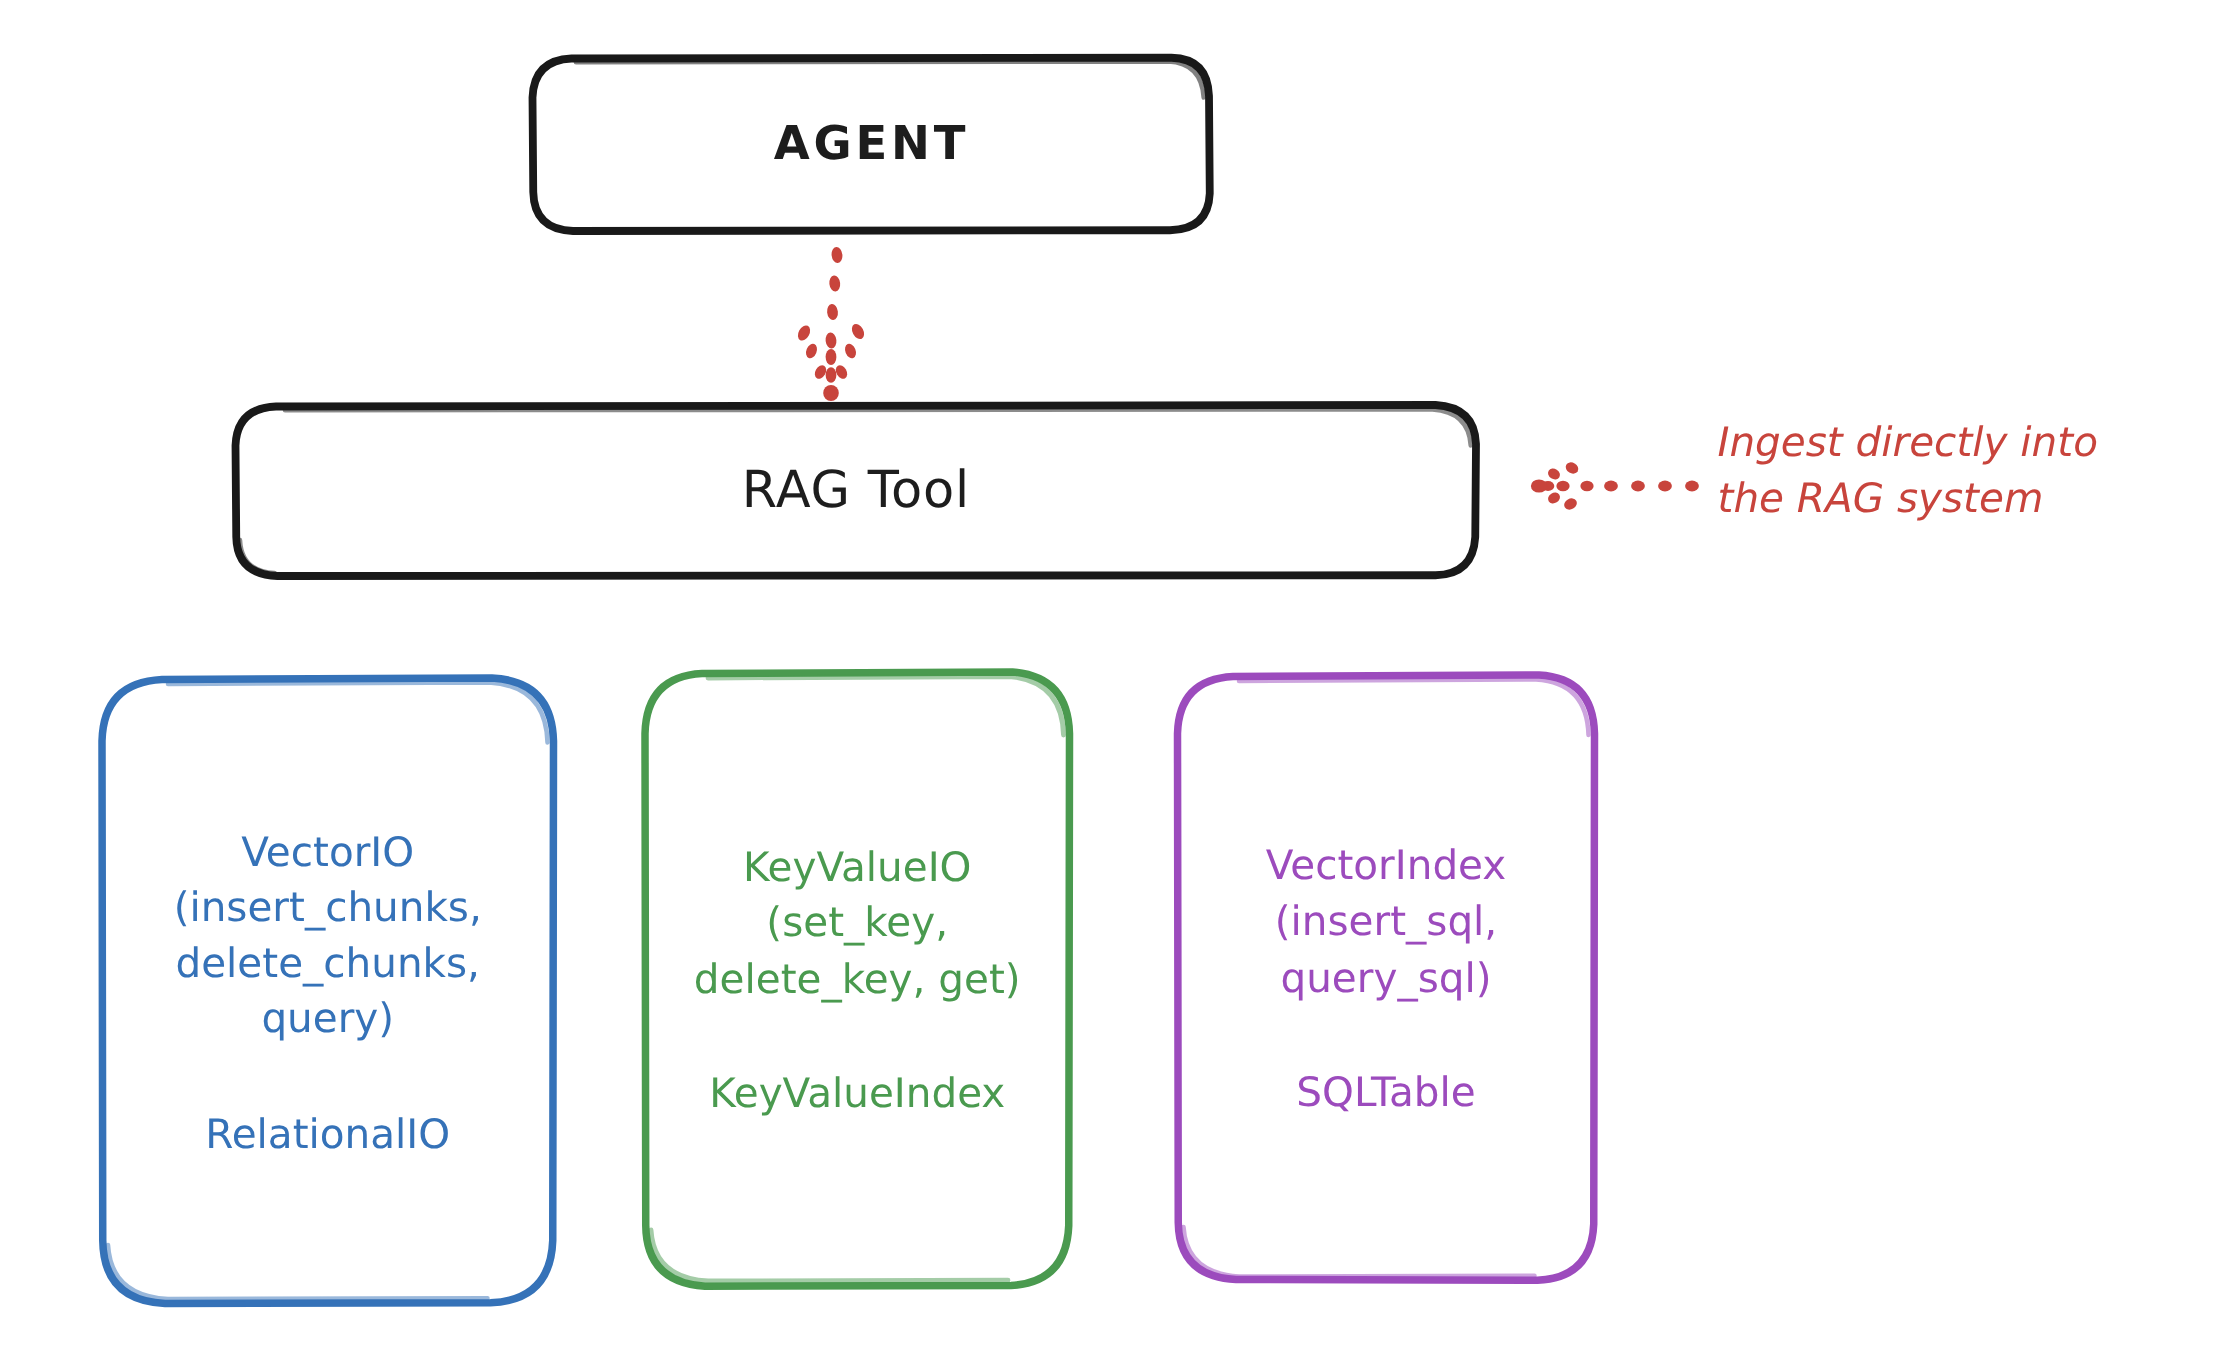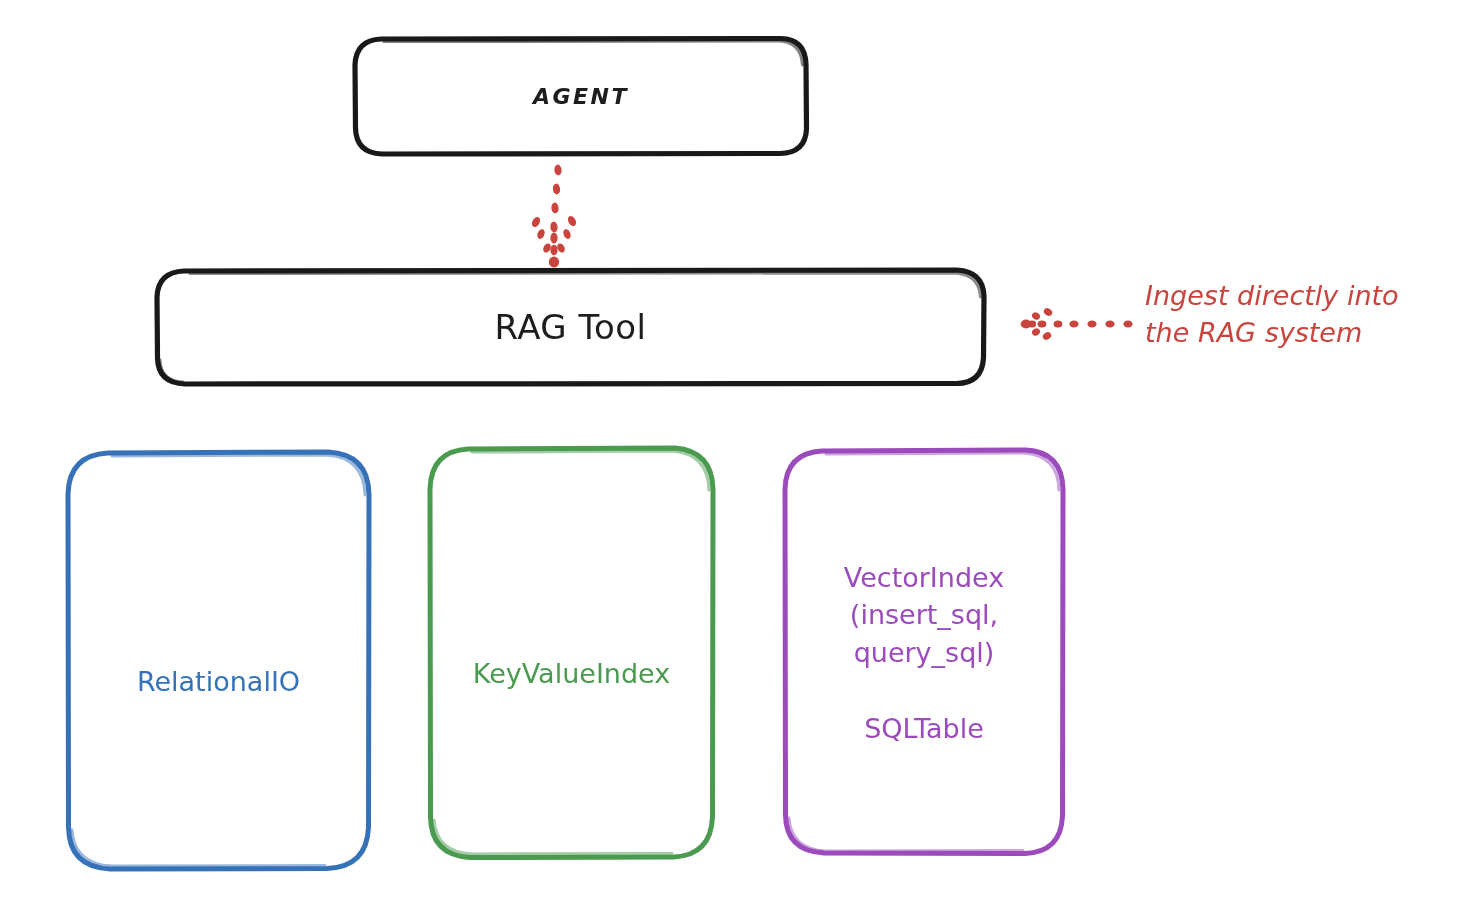--- a/index.html
+++ b/index.html
@@ -41,22 +41,21 @@
   }
 
   
   #agent-node {
     left: 355px;
     top: 38px;
     width: 452px;
     height: 116px;
   }
   #agent-node .node-label {
-    font-size: 22px;
-    font-style: italic;
+    font-size: 31px;
     font-weight: 600;
     letter-spacing: 2.5px;
     color: #1d1d1d;
   }
 
   
   #rag-tool-node {
     left: 157px;
     top: 270px;
     width: 827px;
@@ -239,24 +238,31 @@
 
   <div class="node" id="agent-node">
     <div class="node-label">AGENT</div>
   </div>
 
   <div class="node" id="rag-tool-node">
     <div class="node-label">RAG Tool</div>
   </div>
 
   <div class="node" id="vectorio-node">
+    <div class="node-label provider-api">VectorIO
+(insert_chunks,
+delete_chunks,
+query)</div>
     <div class="node-label provider-index">RelationalIO</div>
   </div>
 
   <div class="node" id="keyvalueio-node">
+    <div class="node-label provider-api">KeyValueIO
+(set_key,
+delete_key, get)</div>
     <div class="node-label provider-index">KeyValueIndex</div>
   </div>
 
   <div class="node" id="relationalio-node">
     <div class="node-label provider-api">VectorIndex
 (insert_sql,
 query_sql)</div>
     <div class="node-label provider-index">SQLTable</div>
   </div>
 

